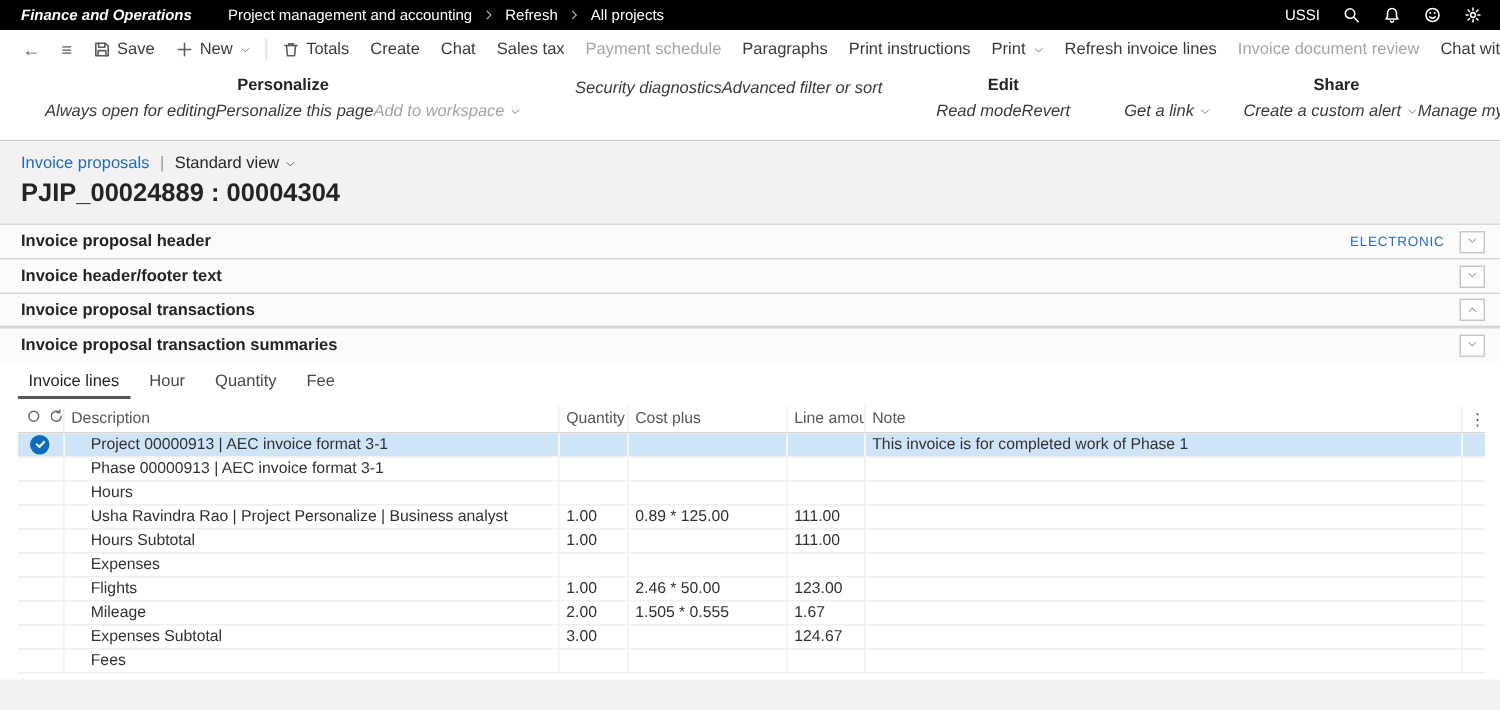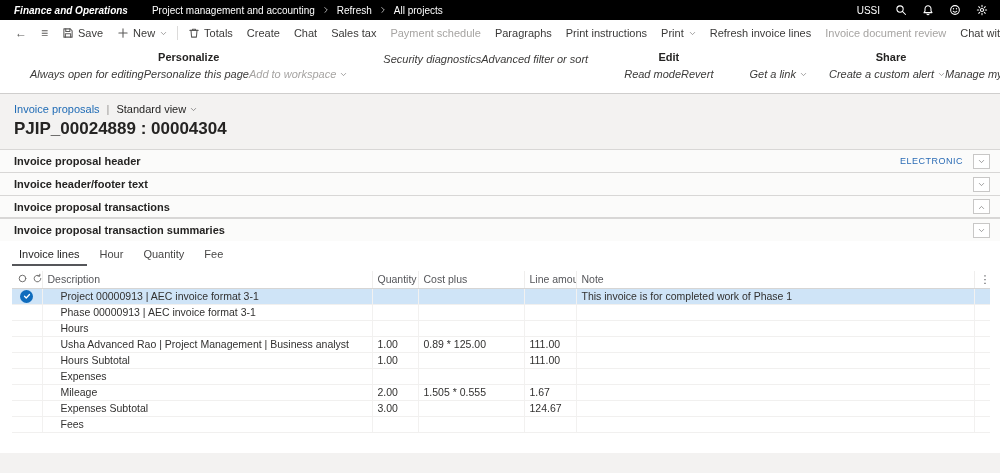--- a/index.html
+++ b/index.html
@@ -415,21 +415,21 @@
               <td class="c-sel"></td>
               <td class="c-desc">Hours</td>
               <td class="c-qty"></td>
               <td class="c-cost"></td>
               <td class="c-amt"></td>
               <td class="c-note"></td>
               <td class="c-more"></td>
             </tr>
             <tr>
               <td class="c-sel"></td>
-              <td class="c-desc">Usha Advanced Rao | Project Management | Business analyst</td>
+              <td class="c-desc">Usha Ravindra Rao | Project Personalize | Business analyst</td>
               <td class="c-qty">1.00</td>
               <td class="c-cost">0.89 * 125.00</td>
               <td class="c-amt">111.00</td>
               <td class="c-note"></td>
               <td class="c-more"></td>
             </tr>
             <tr>
               <td class="c-sel"></td>
               <td class="c-desc">Hours Subtotal</td>
               <td class="c-qty">1.00</td>
@@ -437,20 +437,29 @@
               <td class="c-amt">111.00</td>
               <td class="c-note"></td>
               <td class="c-more"></td>
             </tr>
             <tr>
               <td class="c-sel"></td>
               <td class="c-desc">Expenses</td>
               <td class="c-qty"></td>
               <td class="c-cost"></td>
               <td class="c-amt"></td>
+              <td class="c-note"></td>
+              <td class="c-more"></td>
+            </tr>
+            <tr>
+              <td class="c-sel"></td>
+              <td class="c-desc">Flights</td>
+              <td class="c-qty">1.00</td>
+              <td class="c-cost">2.46 * 50.00</td>
+              <td class="c-amt">123.00</td>
               <td class="c-note"></td>
               <td class="c-more"></td>
             </tr>
             <tr>
               <td class="c-sel"></td>
               <td class="c-desc">Mileage</td>
               <td class="c-qty">2.00</td>
               <td class="c-cost">1.505 * 0.555</td>
               <td class="c-amt">1.67</td>
               <td class="c-note"></td>

